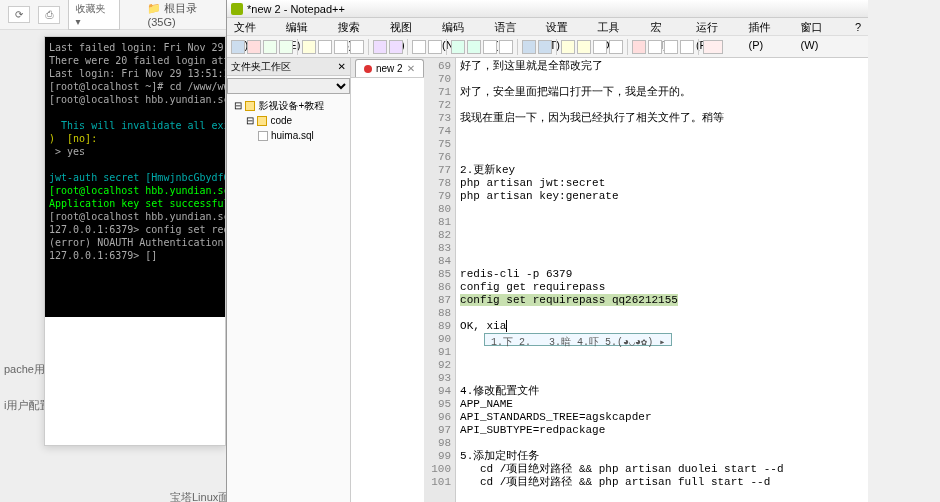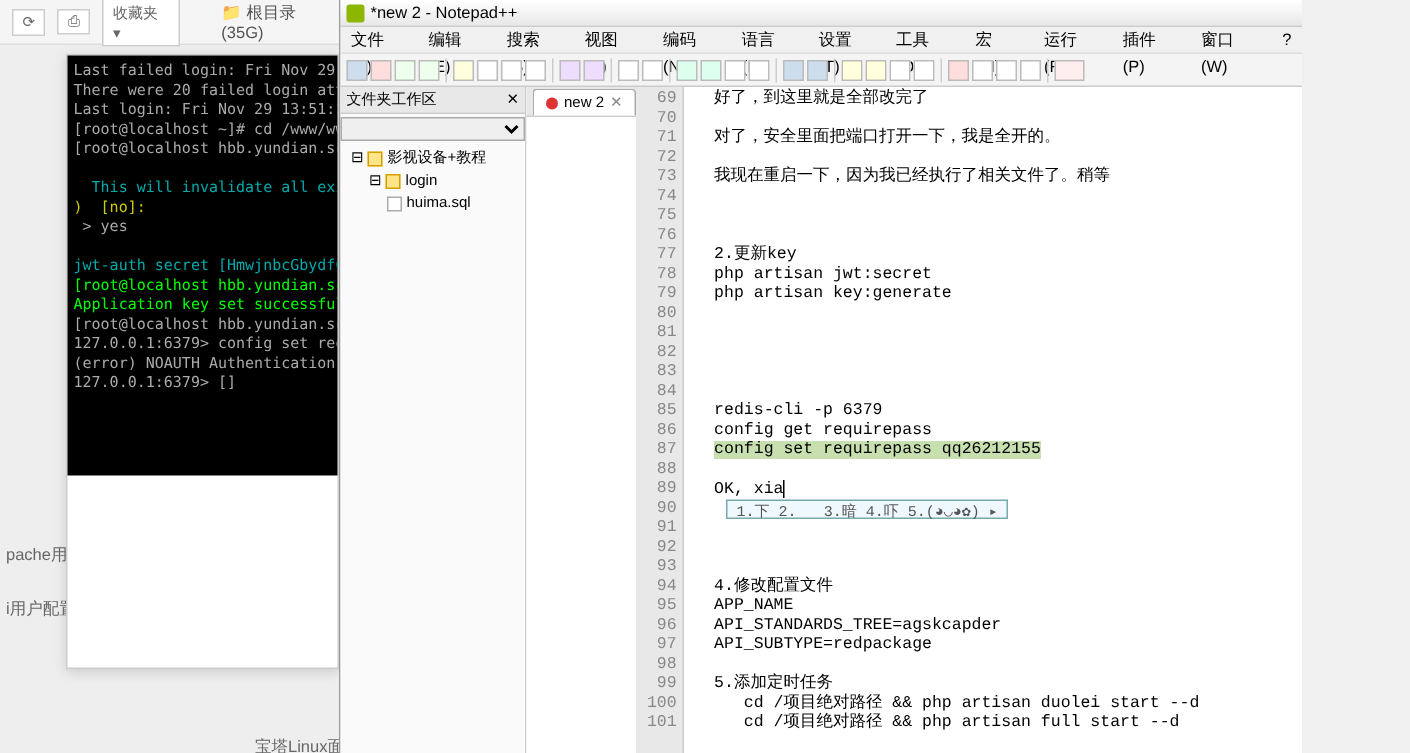--- a/index.html
+++ b/index.html
@@ -43,21 +43,21 @@
 
 .npp-editor { flex:1; display:flex; flex-direction:row; background:#fff; }
 .tab-bar { height:20px; background:#e8e8e8; border-bottom:1px solid #ccc; display:flex; align-items:flex-end; padding-left:4px; }
 .tab { height:18px; line-height:18px; padding:0 8px; background:#fff; border:1px solid #aaa; border-bottom:none; font-size:10px; display:flex; align-items:center; gap:4px; border-radius:3px 3px 0 0; }
 .tab .dot { width:8px; height:8px; background:#d33; border-radius:50%; display:inline-block; }
 .tab .x { color:#888; cursor:pointer; }
 
 .code-area { flex:1; display:flex; font-family:Consolas,"Courier New",monospace; font-size:11px; line-height:13px; overflow:hidden; }
 .gutter { width:32px; background:#e8e8e8; color:#888; text-align:right; padding:2px 4px 2px 0; border-right:1px solid #ccc; }
 .gutter div { height:13px; }
-.code { flex:1; padding:2px 20px; color:#000; white-space:pre; position:relative; }
+.code { flex:1; padding:2px 4px; color:#000; white-space:pre; position:relative; }
 .code div { height:13px; }
 .code .hl { background:#c8e0b0; display:inline; }
 .ime-box { position:absolute; border:1px solid #7aa; background:#f0f8ff; padding:2px 6px; font-size:10px; color:#555; left:28px; }
 .caret { display:inline-block; width:1px; height:12px; background:#000; vertical-align:middle; }
 </style>
 </head>
 <body>
 
 <div class="left-bg">
   <div class="top-toolbar">
@@ -144,21 +144,21 @@
           <div class="node">
             <span class="ind" style="width:0px"></span>
             <span>⊟</span>
             <span class="fold-ico"></span>
             <span>影视设备+教程</span>
           </div>
           <div class="node">
             <span class="ind" style="width:12px"></span>
             <span>⊟</span>
             <span class="fold-ico"></span>
-            <span>login</span>
+            <span>code</span>
           </div>
           <div class="node">
             <span class="ind" style="width:24px"></span>
             <span class="file-ico"></span>
             <span>huima.sql</span>
           </div>
         </div>
     </div>
 
     <div class="npp-editor">

